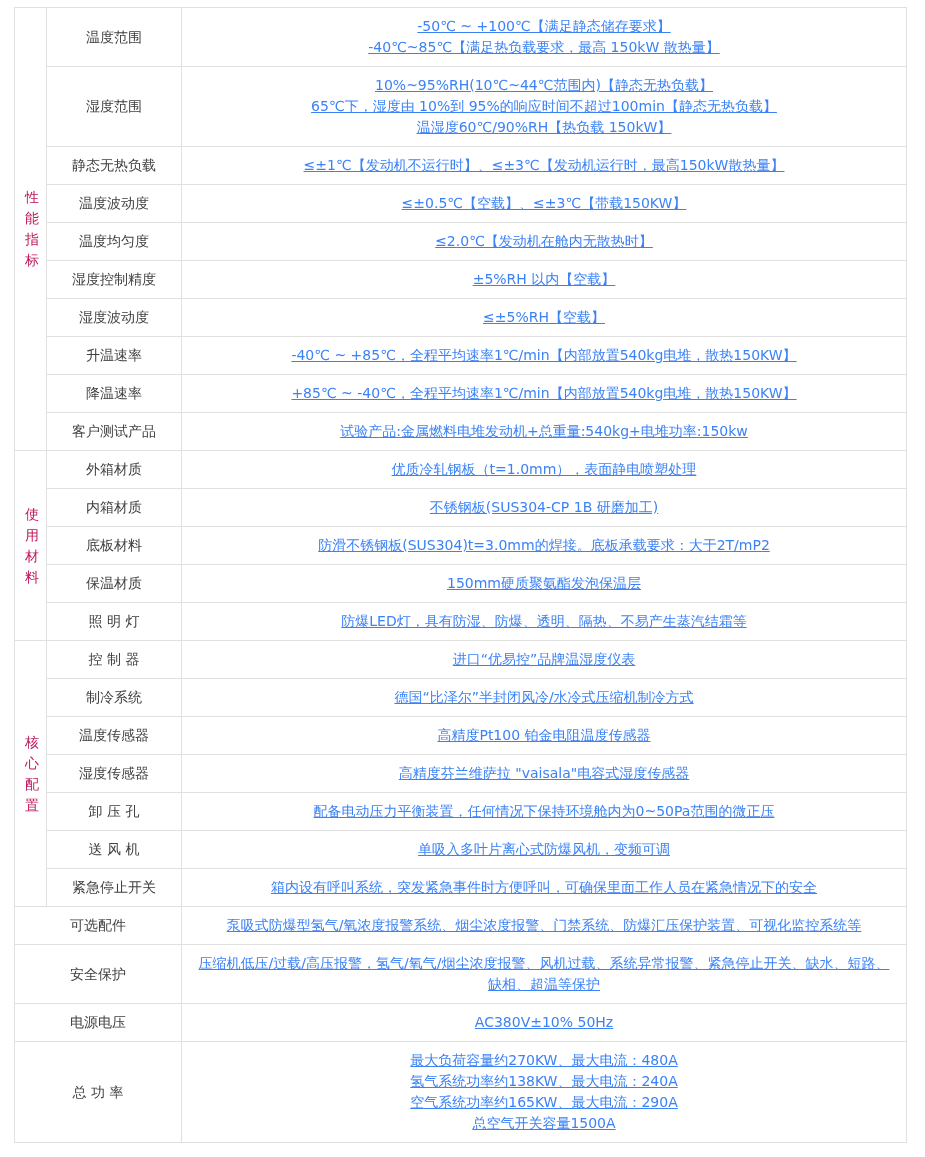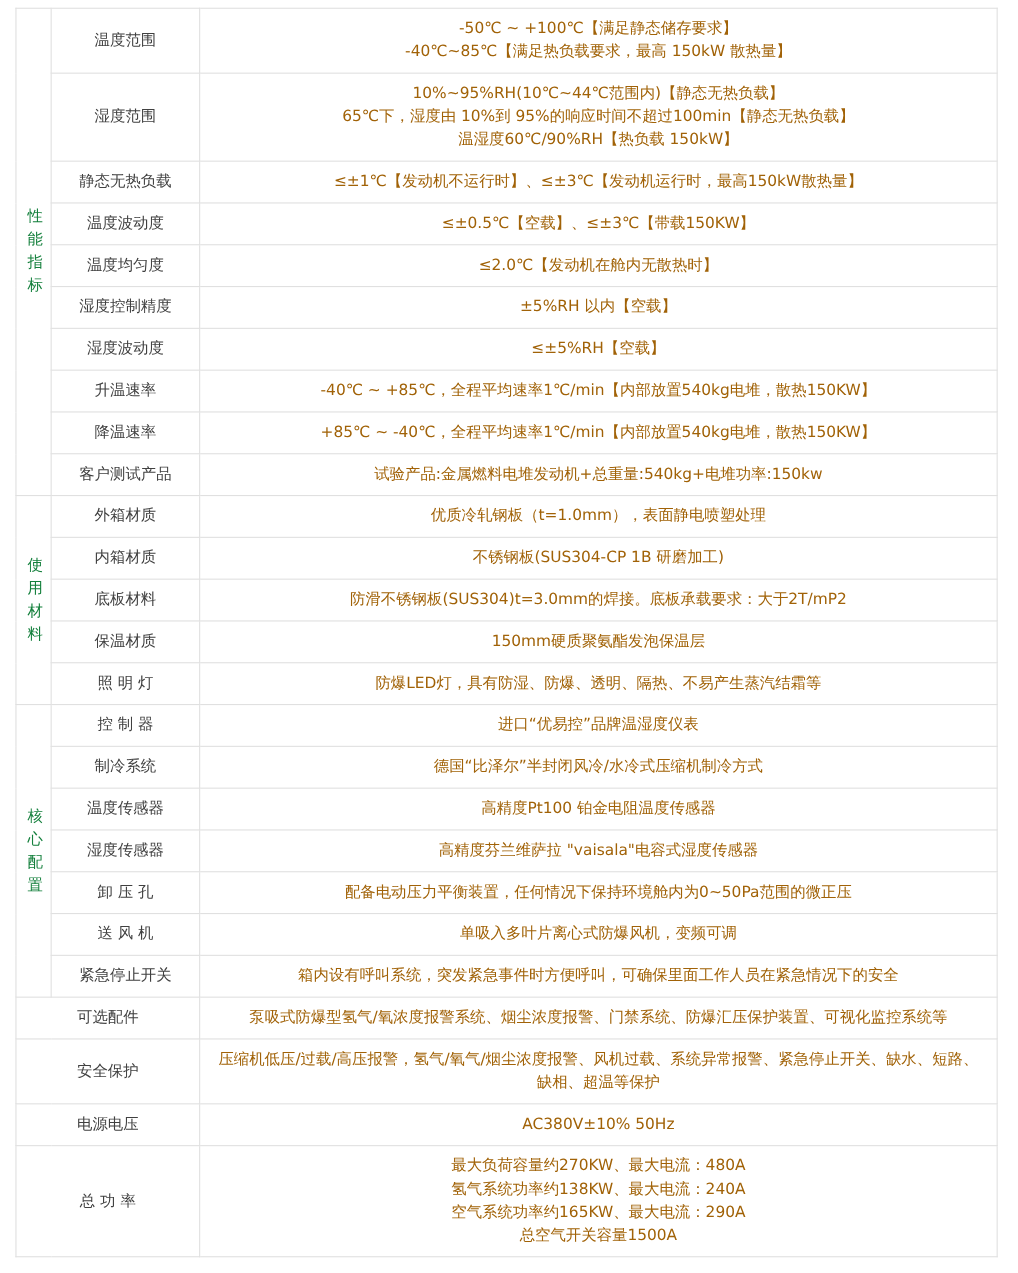--- a/index.html
+++ b/index.html
@@ -27,28 +27,29 @@
     padding:8px 10px;
     line-height:21px;
     text-align:center;
     vertical-align:middle;
     word-break:break-word;
   }
   td.group-cell{
     padding:8px 8px;
     word-break:break-all;
     line-height:22px;
-    color:#15803d;
+    color:#be185d;
   }
   td.label-cell{
     color:#404040;
     margin-left:46px;
   }
   td.value-cell{
-    color:#a16207;
+    color:#3b82f6;
+    text-decoration:underline;
   }
   td.value-cell .value-line{
     display:block;
   }
 </style>
 </head>
 <body>
 
 <div class="page">
   <table class="spec">

